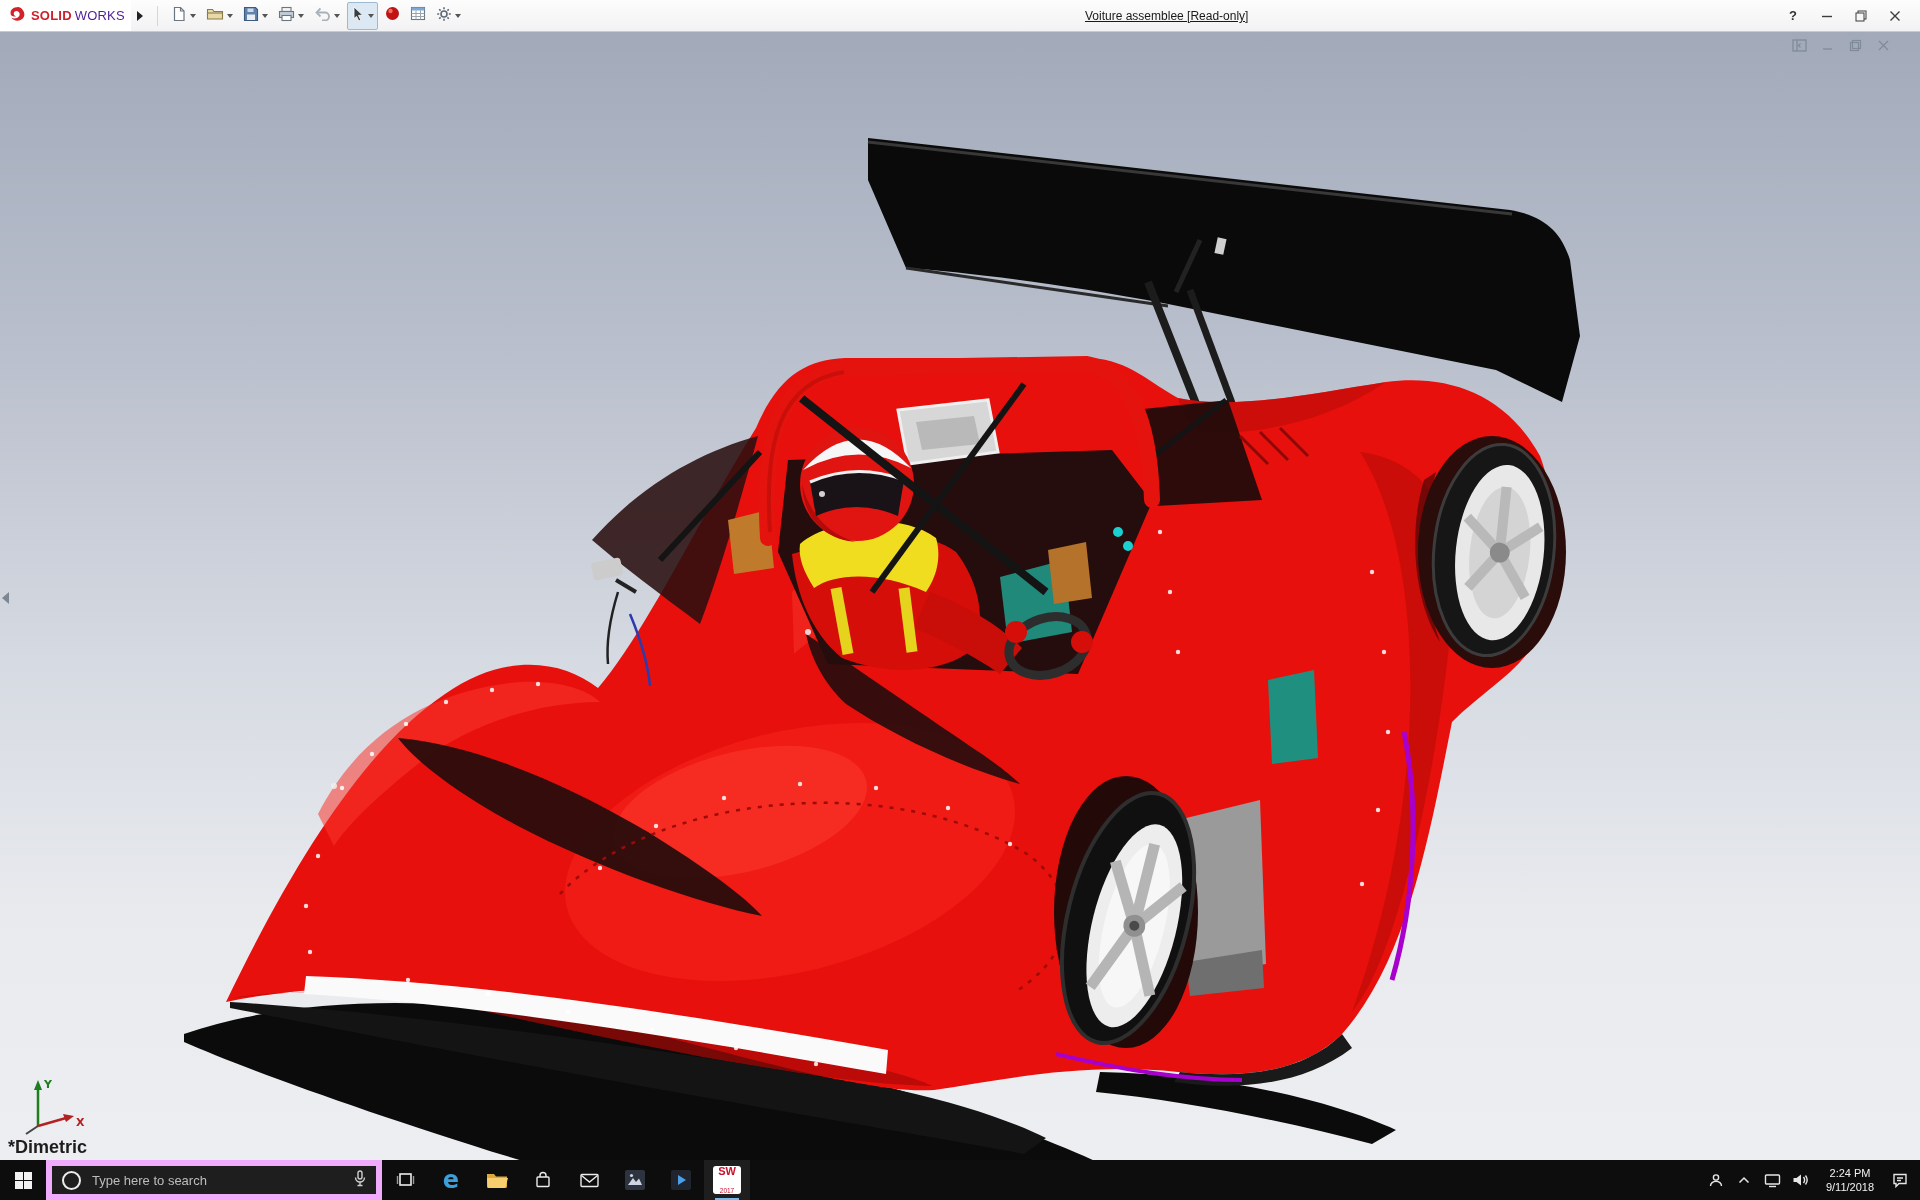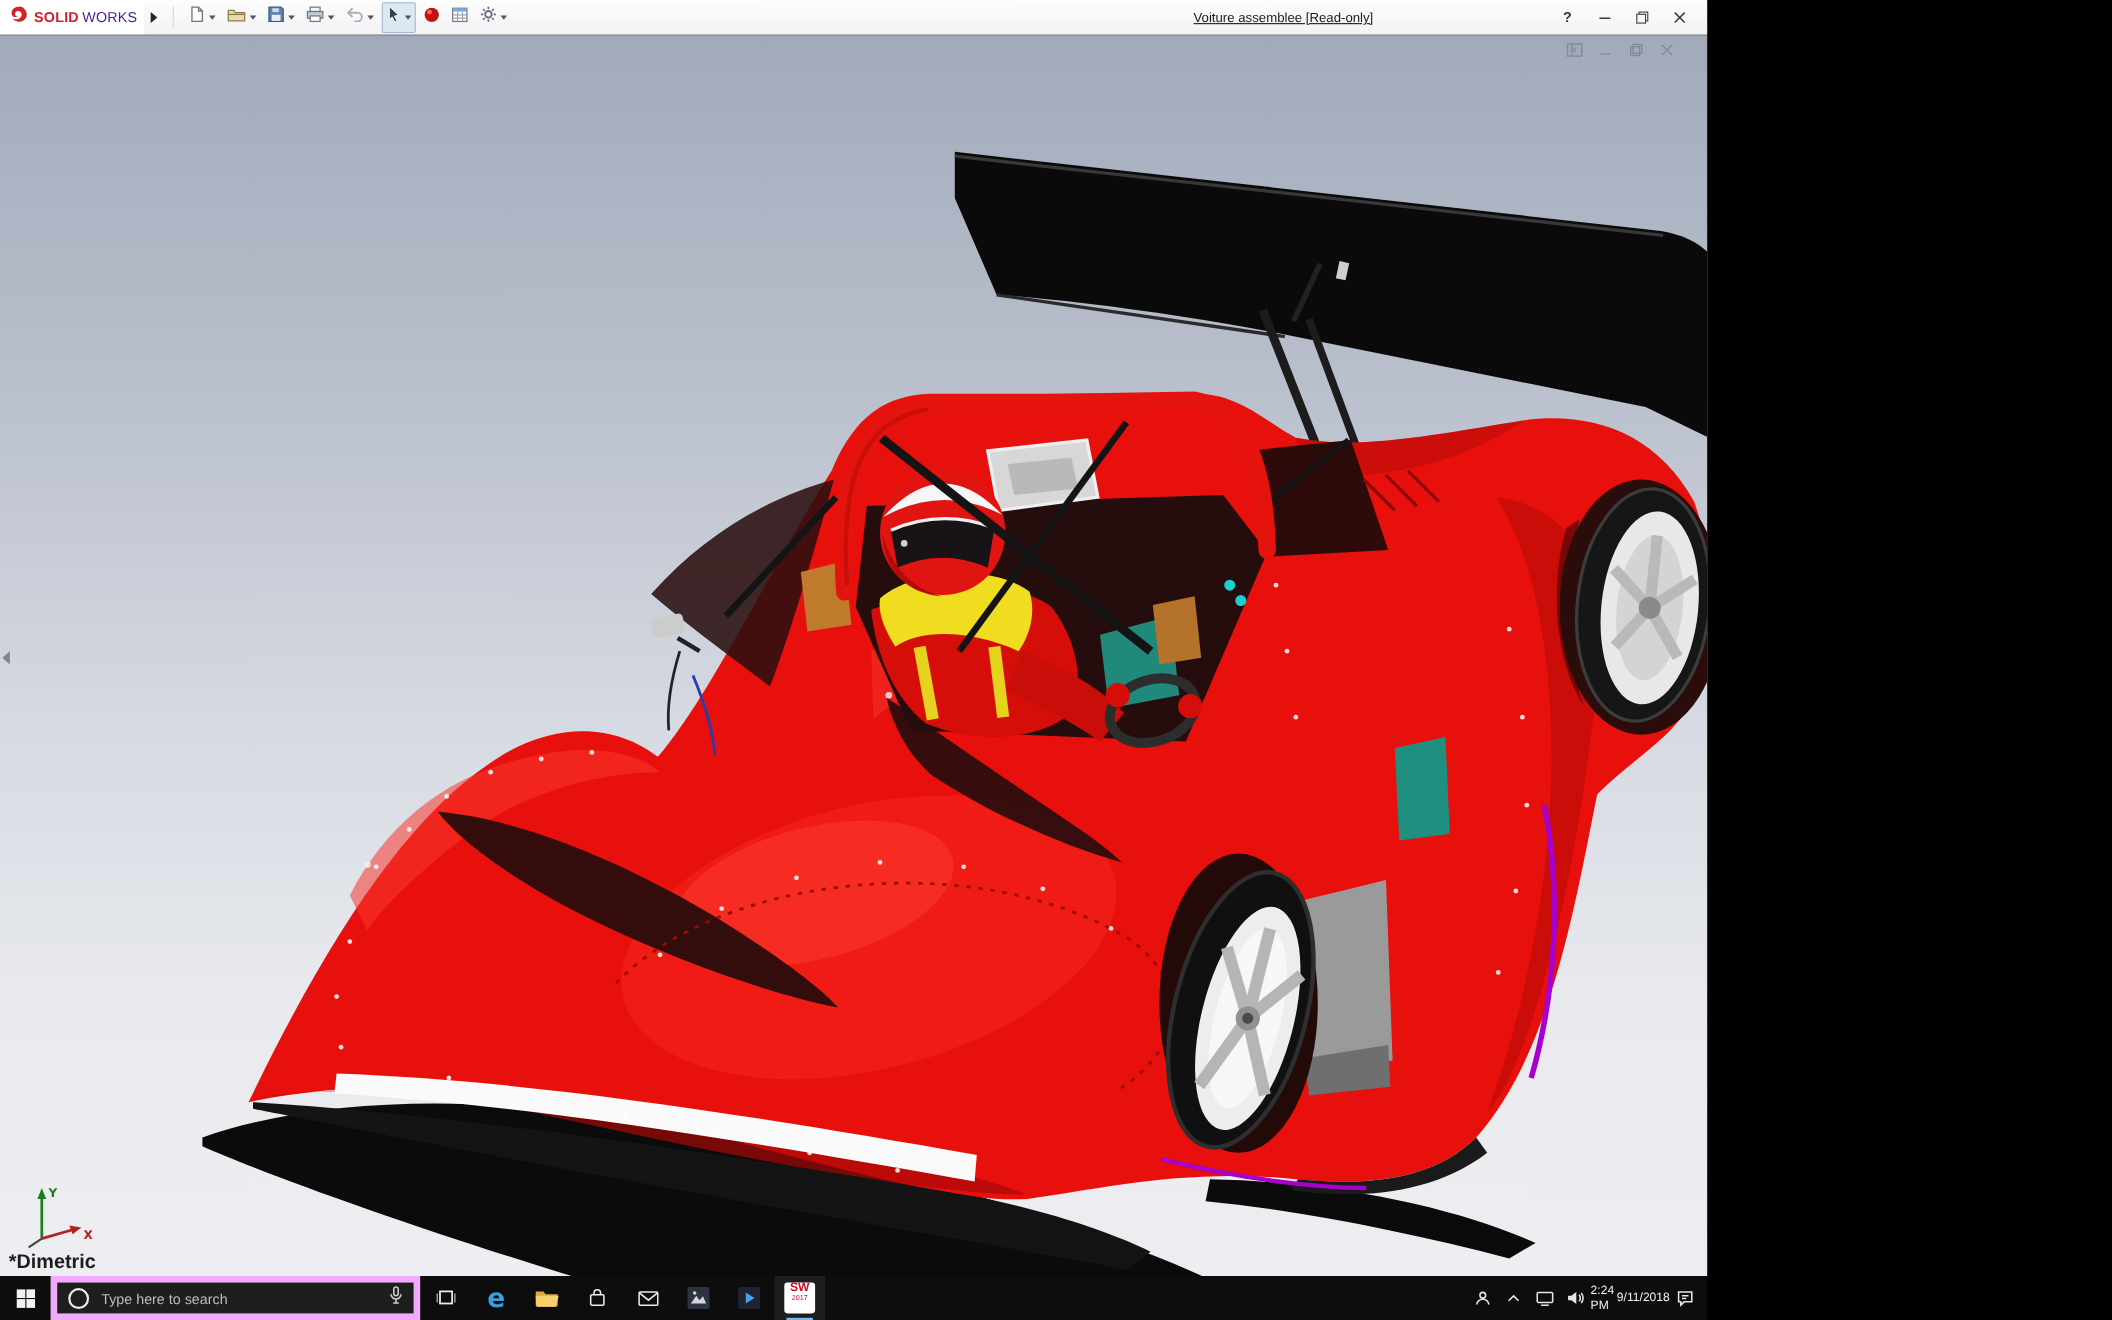--- a/index.html
+++ b/index.html
@@ -1,17 +1,17 @@
 <!DOCTYPE html>
 <html><head>
 <meta charset="utf-8">
 <style>
   html,body{margin:0;padding:0;}
   body{width:1920px;height:1200px;overflow:hidden;font-family:"Liberation Sans","DejaVu Sans",sans-serif;background:#000;}
-  .screen{position:relative;width:1552px;height:1200px;}
+  .screen{position:relative;width:1920px;height:1200px;}
 
   
   .titlebar{position:absolute;top:0;left:0;right:0;height:32px;background:linear-gradient(#fdfdfd,#f2f2f4);border-bottom:1px solid #c9c9c9;display:flex;align-items:center;box-sizing:border-box;}
   .brand{display:flex;align-items:center;gap:3px;padding:0 6px 0 8px;height:100%;background:#fff;}
   .brand-solid{font-weight:700;font-size:13px;color:#cf1f2c;letter-spacing:.2px;}
   .brand-works{font-weight:400;font-size:13px;color:#4c1d95;letter-spacing:.2px;}
   .flyout{width:0;height:0;border-left:6px solid #222;border-top:5px solid transparent;border-bottom:5px solid transparent;margin:0 6px;}
   .tb-sep{width:1px;height:20px;background:#d6d6d6;margin:0 8px;}
   .tool-btn{display:flex;align-items:center;height:26px;padding:0 3px;margin:0 2px;border-radius:2px;}
   .tool-btn.selected{background:#dce9f5;border:1px solid #9db9d2;}
@@ -33,27 +33,27 @@
 
   
   .taskbar{position:absolute;bottom:0;left:0;right:0;height:40px;background:#0d0d0e;display:flex;align-items:stretch;z-index:10;}
   .tb-slot{width:46px;display:flex;align-items:center;justify-content:center;}
   .search-box{width:336px;margin:0;display:flex;align-items:center;gap:9px;background:#1e1e1e;border:6px solid #f0abfc;box-sizing:border-box;padding:0 10px;}
   .cortana-ring{width:15px;height:15px;border:2px solid #ececec;border-radius:50%;flex:none;}
   .search-box input{flex:1;background:transparent;border:none;outline:none;font-size:13px;color:#ddd;font-family:"Liberation Sans","DejaVu Sans",sans-serif;}
   .search-box input::placeholder{color:#bdbdbd;}
   .edge-e{font-size:24px;font-weight:700;color:#3aa0da;font-family:"DejaVu Sans",sans-serif;}
   .sw-slot{position:relative;background:rgba(255,255,255,.07);}
-  .sw-tile{width:28px;height:28px;background:#fff;border-radius:3px;display:flex;flex-direction:column;align-items:center;justify-content:flex-start;line-height:1;}
+  .sw-tile{width:28px;height:28px;background:#fff;border-radius:3px;display:flex;flex-direction:column;align-items:center;justify-content:space-between;line-height:1;}
   .sw-top{color:#c8102e;font-weight:700;font-size:11px;}
   .sw-sub{color:#c8102e;font-size:6.5px;margin-top:1px;}
   .sw-underline{position:absolute;bottom:0;left:11px;width:24px;height:2px;background:#76b9ed;}
   .tray{margin-left:auto;display:flex;align-items:center;padding-right:6px;}
   .tray-item{width:28px;height:40px;display:flex;align-items:center;justify-content:center;}
-  .clock{width:72px;height:40px;display:flex;flex-direction:row;align-items:center;justify-content:center;color:#f2f2f2;font-size:11px;line-height:1.3;}
+  .clock{width:72px;height:40px;display:flex;flex-direction:column;align-items:center;justify-content:center;color:#f2f2f2;font-size:11px;line-height:1.3;}
 </style>
 </head>
 <body>
 
 <div class="screen">
 
   <div class="titlebar">
     <div class="brand">
       <span>
         <svg width="20" height="16" viewBox="0 0 20 16">

